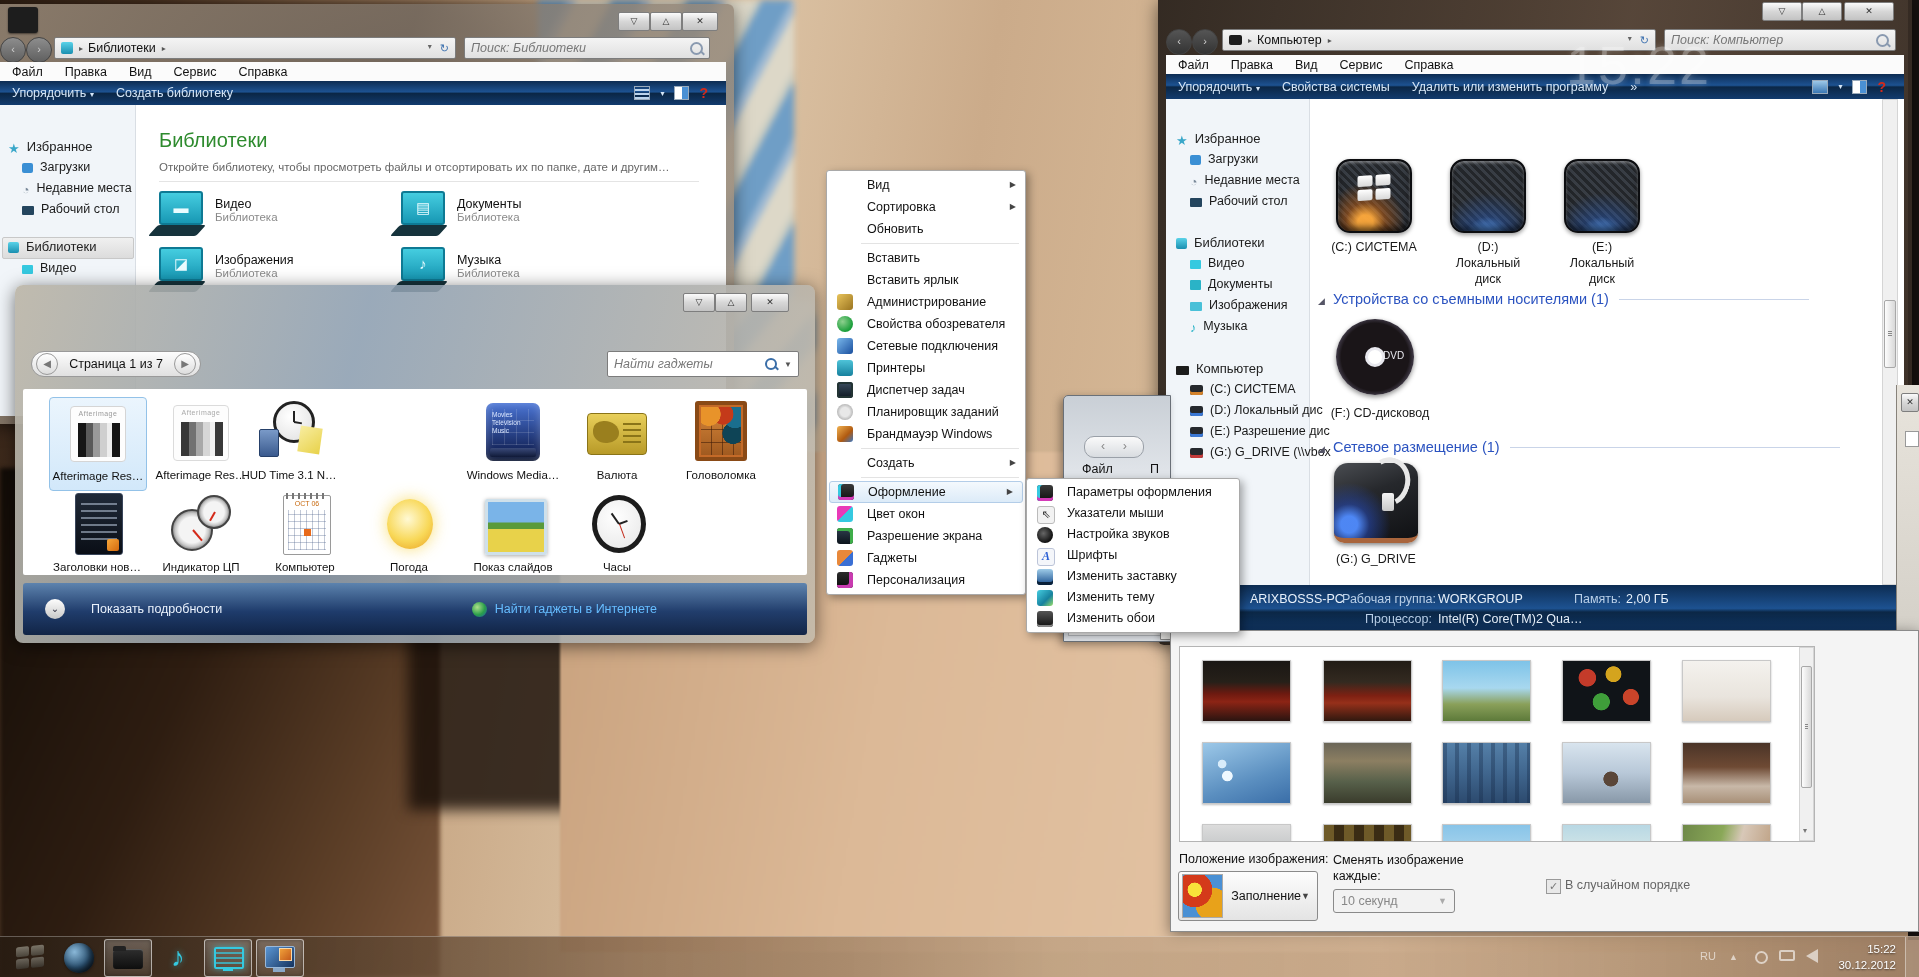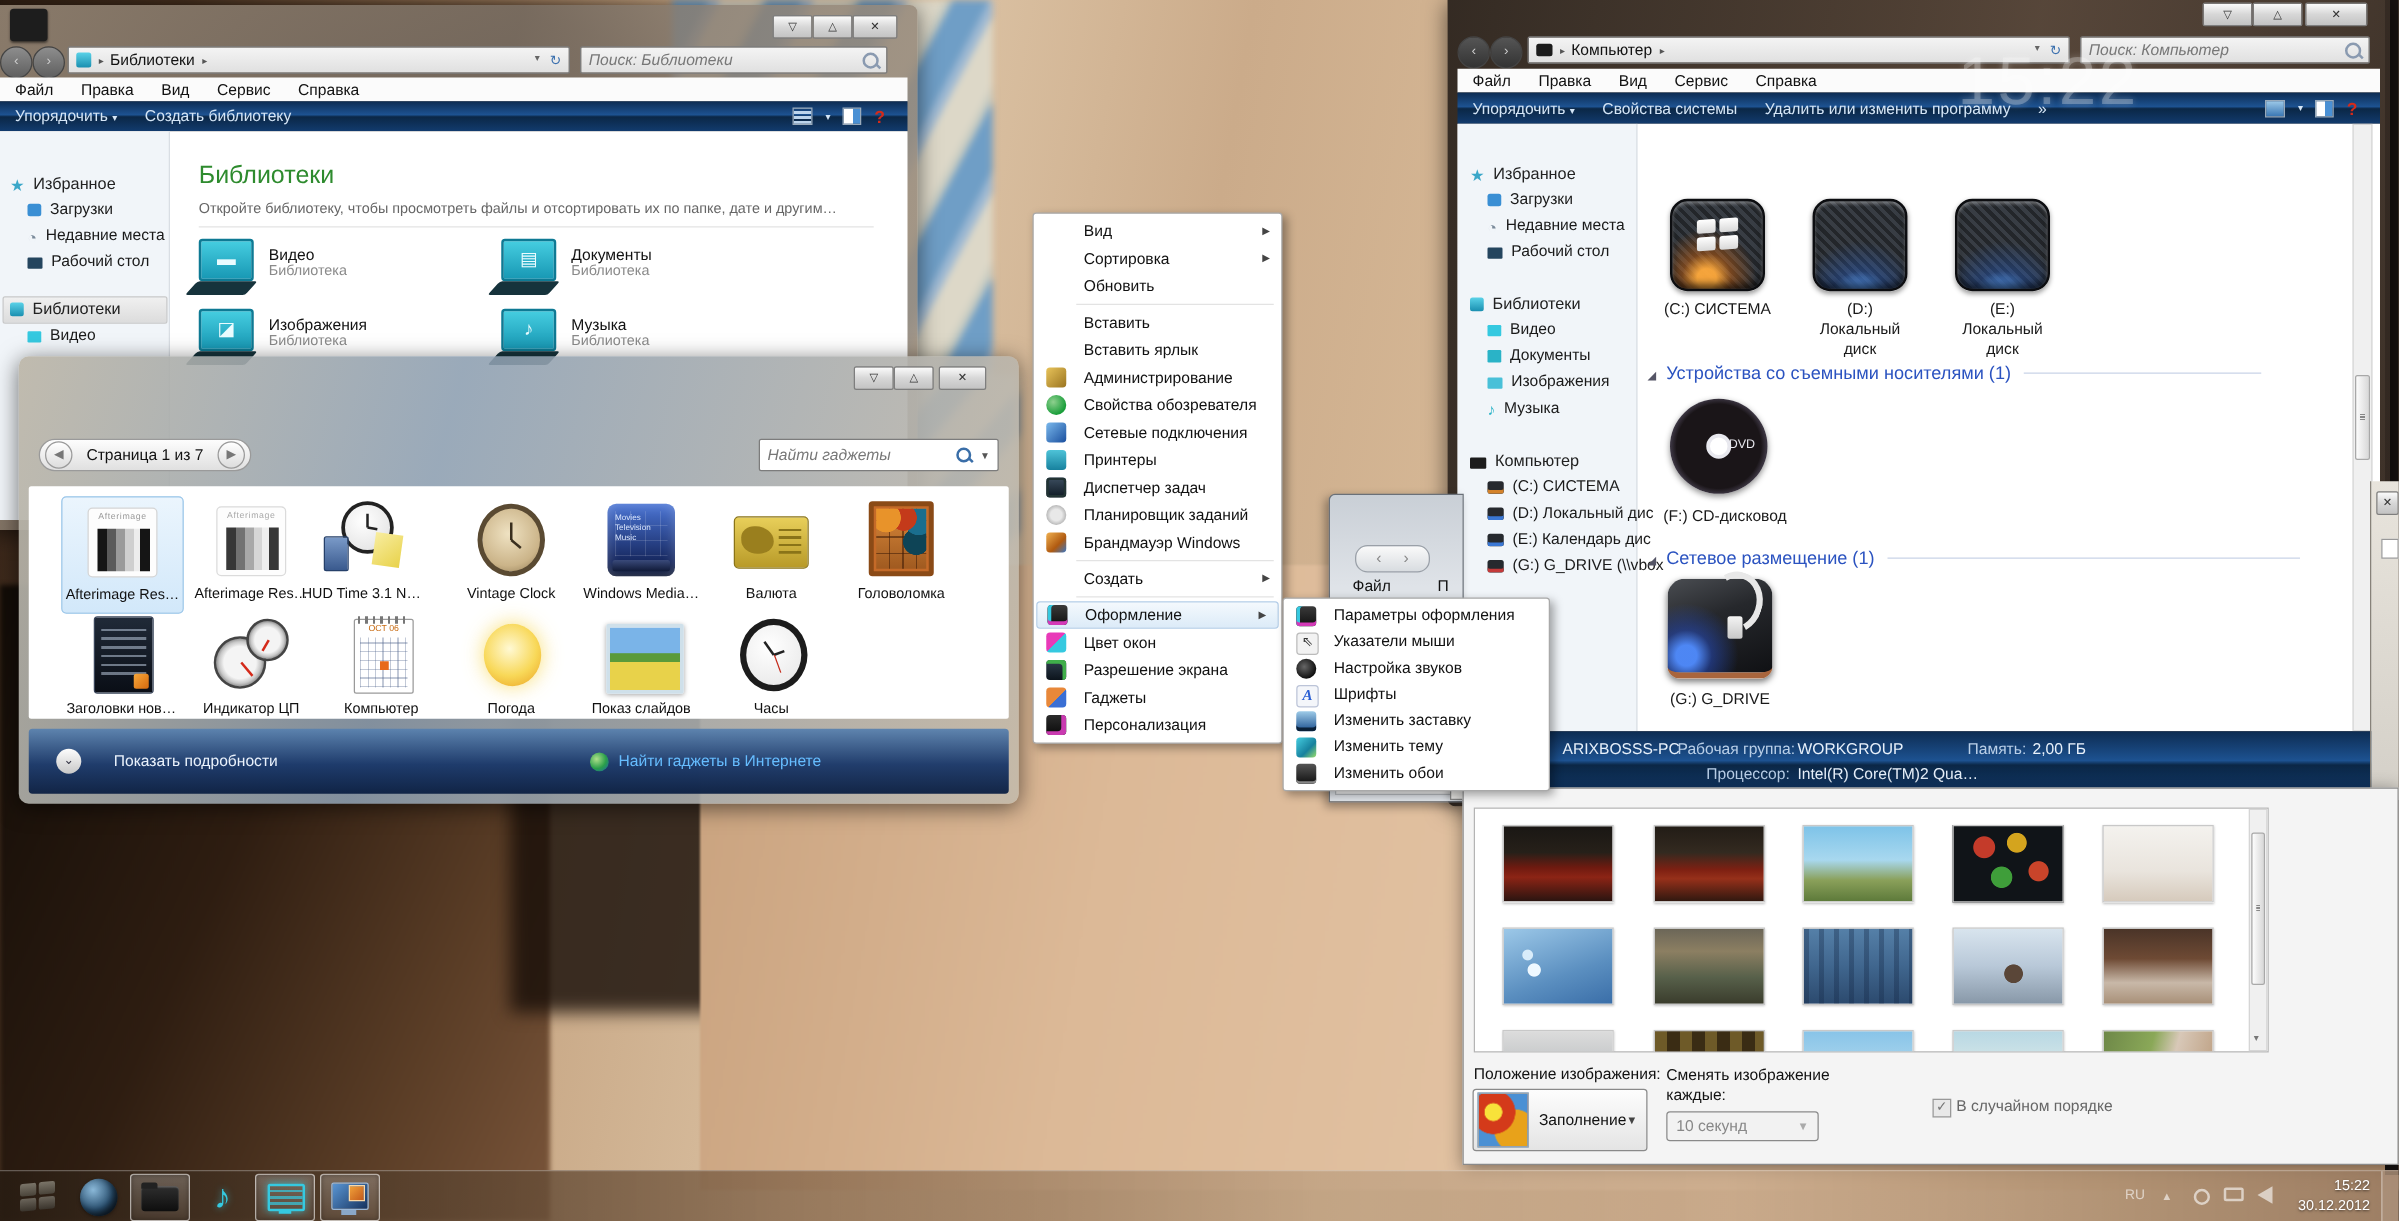--- a/index.html
+++ b/index.html
@@ -357,21 +357,21 @@
 
         <div class="sideitem grouprow" style="left:10px;top:136px;"><span class="mini" style="width:11px;height:11px;background:linear-gradient(180deg,#5ad2e8,#1a8fb0);border-radius:2px;"></span><span>Библиотеки</span></div>
         <div class="sideitem" style="left:24px;top:157px;"><span class="mini" style="width:11px;height:9px;background:#35c9e0;border-radius:1px;"></span><span>Видео</span></div>
         <div class="sideitem" style="left:24px;top:178px;"><span class="mini" style="width:11px;height:10px;background:#2ab3c7;border-radius:1px;"></span><span>Документы</span></div>
         <div class="sideitem" style="left:24px;top:199px;"><span class="mini" style="width:12px;height:9px;background:#49c0d8;border-radius:1px;"></span><span>Изображения</span></div>
         <div class="sideitem" style="left:24px;top:220px;"><span class="mini" style="color:#2ab3c7;">♪</span><span>Музыка</span></div>
 
         <div class="sideitem grouprow" style="left:10px;top:262px;"><span class="mini" style="width:13px;height:9px;background:#1c1c1c;border-radius:1px;"></span><span>Компьютер</span></div>
         <div class="sideitem" style="left:24px;top:283px;"><span class="mini" style="width:13px;height:10px;background:#26292e;border-radius:2px;box-shadow:inset 0 -3px 0 #d4822a;"></span><span>(C:) СИСТЕМА</span></div>
         <div class="sideitem" style="left:24px;top:304px;"><span class="mini" style="width:13px;height:10px;background:#26292e;border-radius:2px;box-shadow:inset 0 -3px 0 #3a77d4;"></span><span>(D:) Локальный дис</span></div>
-        <div class="sideitem" style="left:24px;top:325px;"><span class="mini" style="width:13px;height:10px;background:#26292e;border-radius:2px;box-shadow:inset 0 -3px 0 #3a77d4;"></span><span>(E:) Календарь дис</span></div>
+        <div class="sideitem" style="left:24px;top:325px;"><span class="mini" style="width:13px;height:10px;background:#26292e;border-radius:2px;box-shadow:inset 0 -3px 0 #3a77d4;"></span><span>(E:) Разрешение дис</span></div>
         <div class="sideitem" style="left:24px;top:346px;"><span class="mini" style="width:13px;height:10px;background:#26292e;border-radius:2px;box-shadow:inset 0 -3px 0 #c43a3a;"></span><span>(G:) G_DRIVE (\\vbox</span></div>
       </div>
 
       <div class="abs" style="left:146px;top:0;width:568px;height:486px;">
         <div class="bigdisk cdrive" style="left:24px;top:60px;">
             <span class="winflag">
               <span></span>
               <span></span>
               <span></span>
               <span></span>
@@ -525,29 +525,20 @@
       <div class="gcell" style="left:218px;top:8px;">
         <div class="gi">
           <div class="g-clockface" style="left:16px;top:0;width:36px;height:36px;border:3px solid #222;">
               <span class="hand" style="width:2px;height:11px;margin-left:-1px;margin-top:-11px;"></span>
               <span class="hand" style="width:2px;height:8px;margin-left:-1px;margin-top:-8px;transform:rotate(100deg);"></span>
             </div>
           <div class="g-hud-calc"></div>
             <div class="g-hud-note"></div>
         </div>
         <div class="glabel">HUD Time 3.1 N…</div>
-      </div>
-      <div class="gcell" style="left:338px;top:8px;">
-        <div class="gi">
-            <div class="g-vintage">
-              <span class="hand" style="width:2px;height:14px;margin-left:-1px;margin-top:-14px;background:#3a2f1e;"></span>
-              <span class="hand" style="width:2px;height:10px;margin-left:-1px;margin-top:-10px;background:#3a2f1e;transform:rotate(130deg);"></span>
-            </div>
-          </div>
-        <div class="glabel">Vintage Clock</div>
       </div>
       <div class="gcell" style="left:442px;top:8px;">
         <div class="gi">
             <div class="g-wmc">
               <div class="grid"></div>
               <div class="tx">Movies<br>Television<br>Music</div>
               <div class="badge"></div>
             </div>
           </div>
         <div class="glabel">Windows Media…</div>

